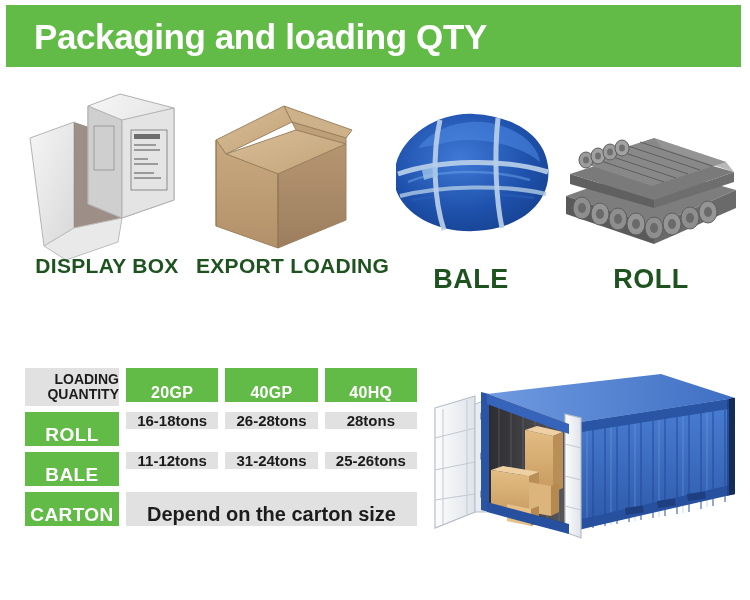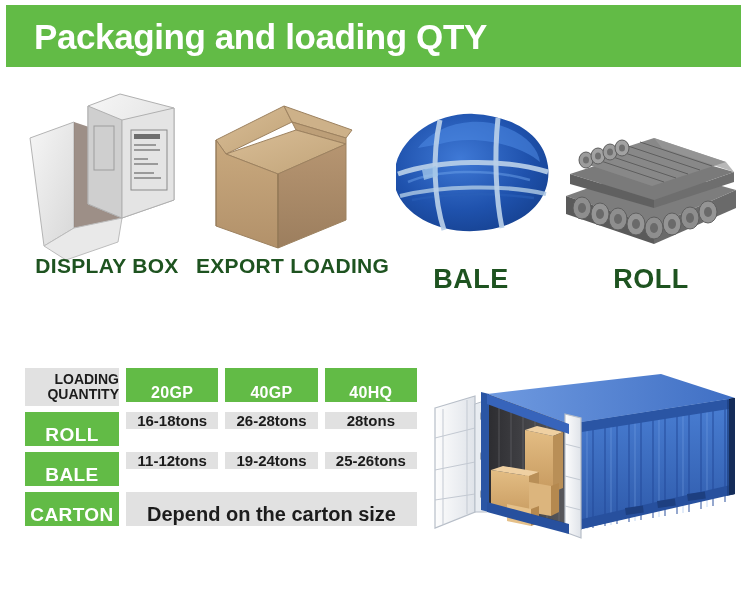--- a/index.html
+++ b/index.html
@@ -270,21 +270,21 @@
     <div class="trow">
       <div class="cell c-rowlabel">ROLL</div>
       <div class="cell c-grey">16-18tons</div>
       <div class="cell c-grey">26-28tons</div>
       <div class="cell c-grey">28tons</div>
     </div>
 
     <div class="trow">
       <div class="cell c-rowlabel">BALE</div>
       <div class="cell c-grey">11-12tons</div>
-      <div class="cell c-grey">19-24tons</div>
+      <div class="cell c-grey">31-24tons</div>
       <div class="cell c-grey">25-26tons</div>
     </div>
 
     <div class="trow">
       <div class="cell c-rowlabel">CARTON</div>
       <div class="cell c-merged">Depend on the carton size</div>
     </div>
 
   </div>
 

